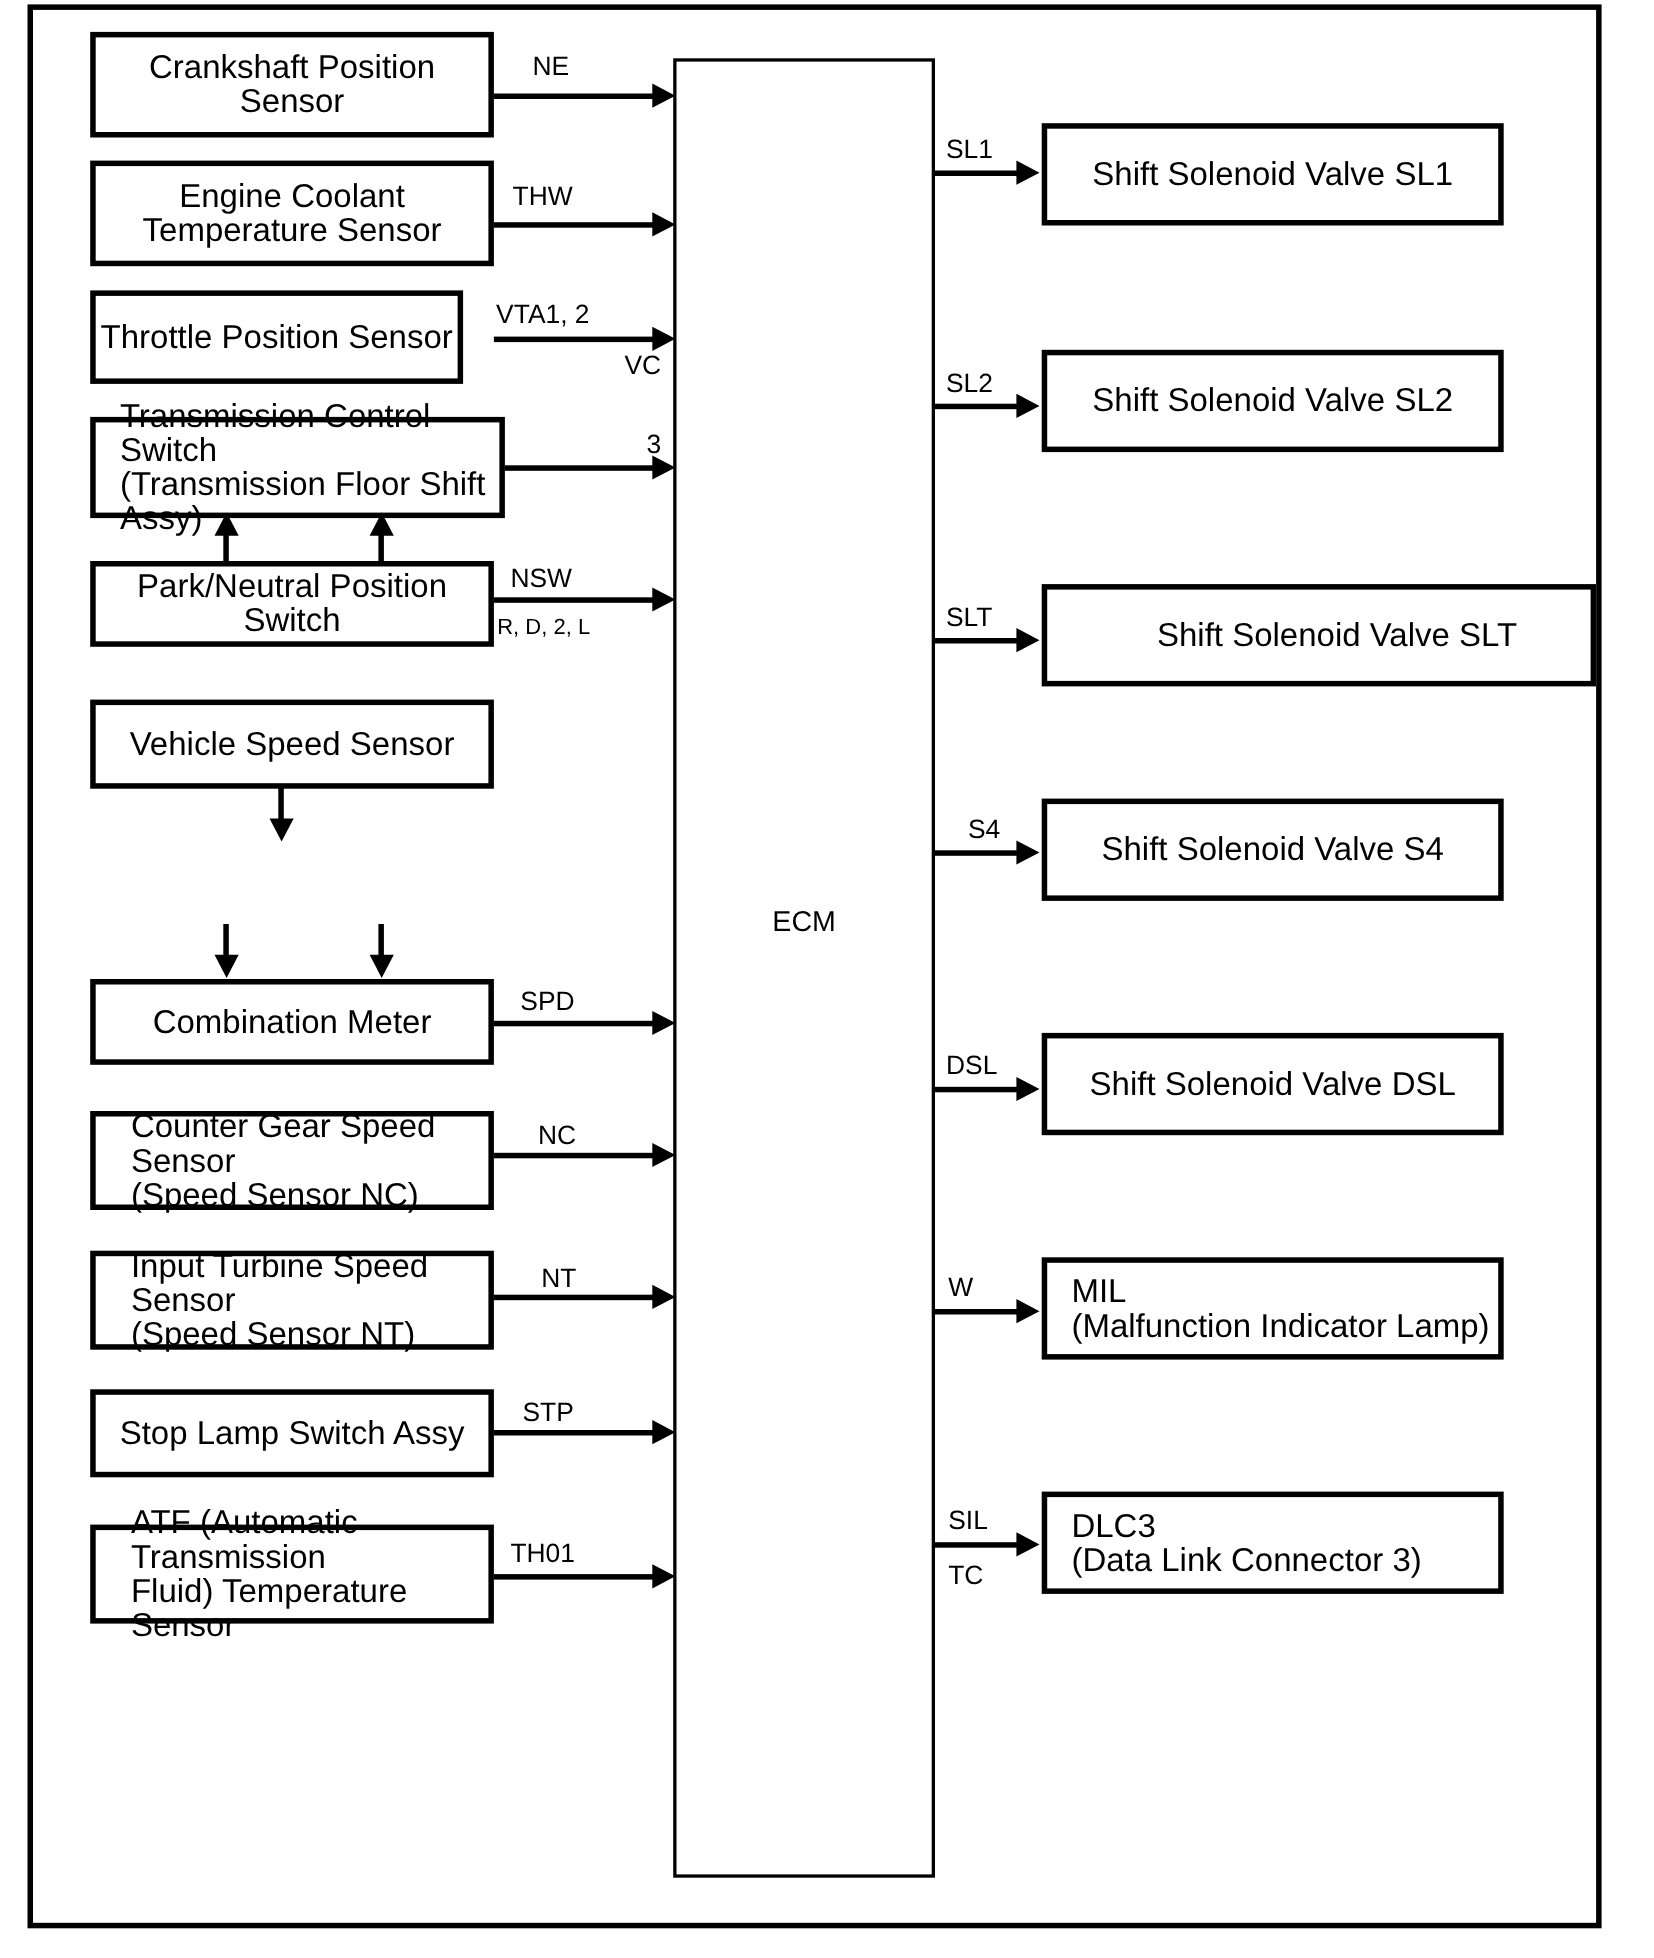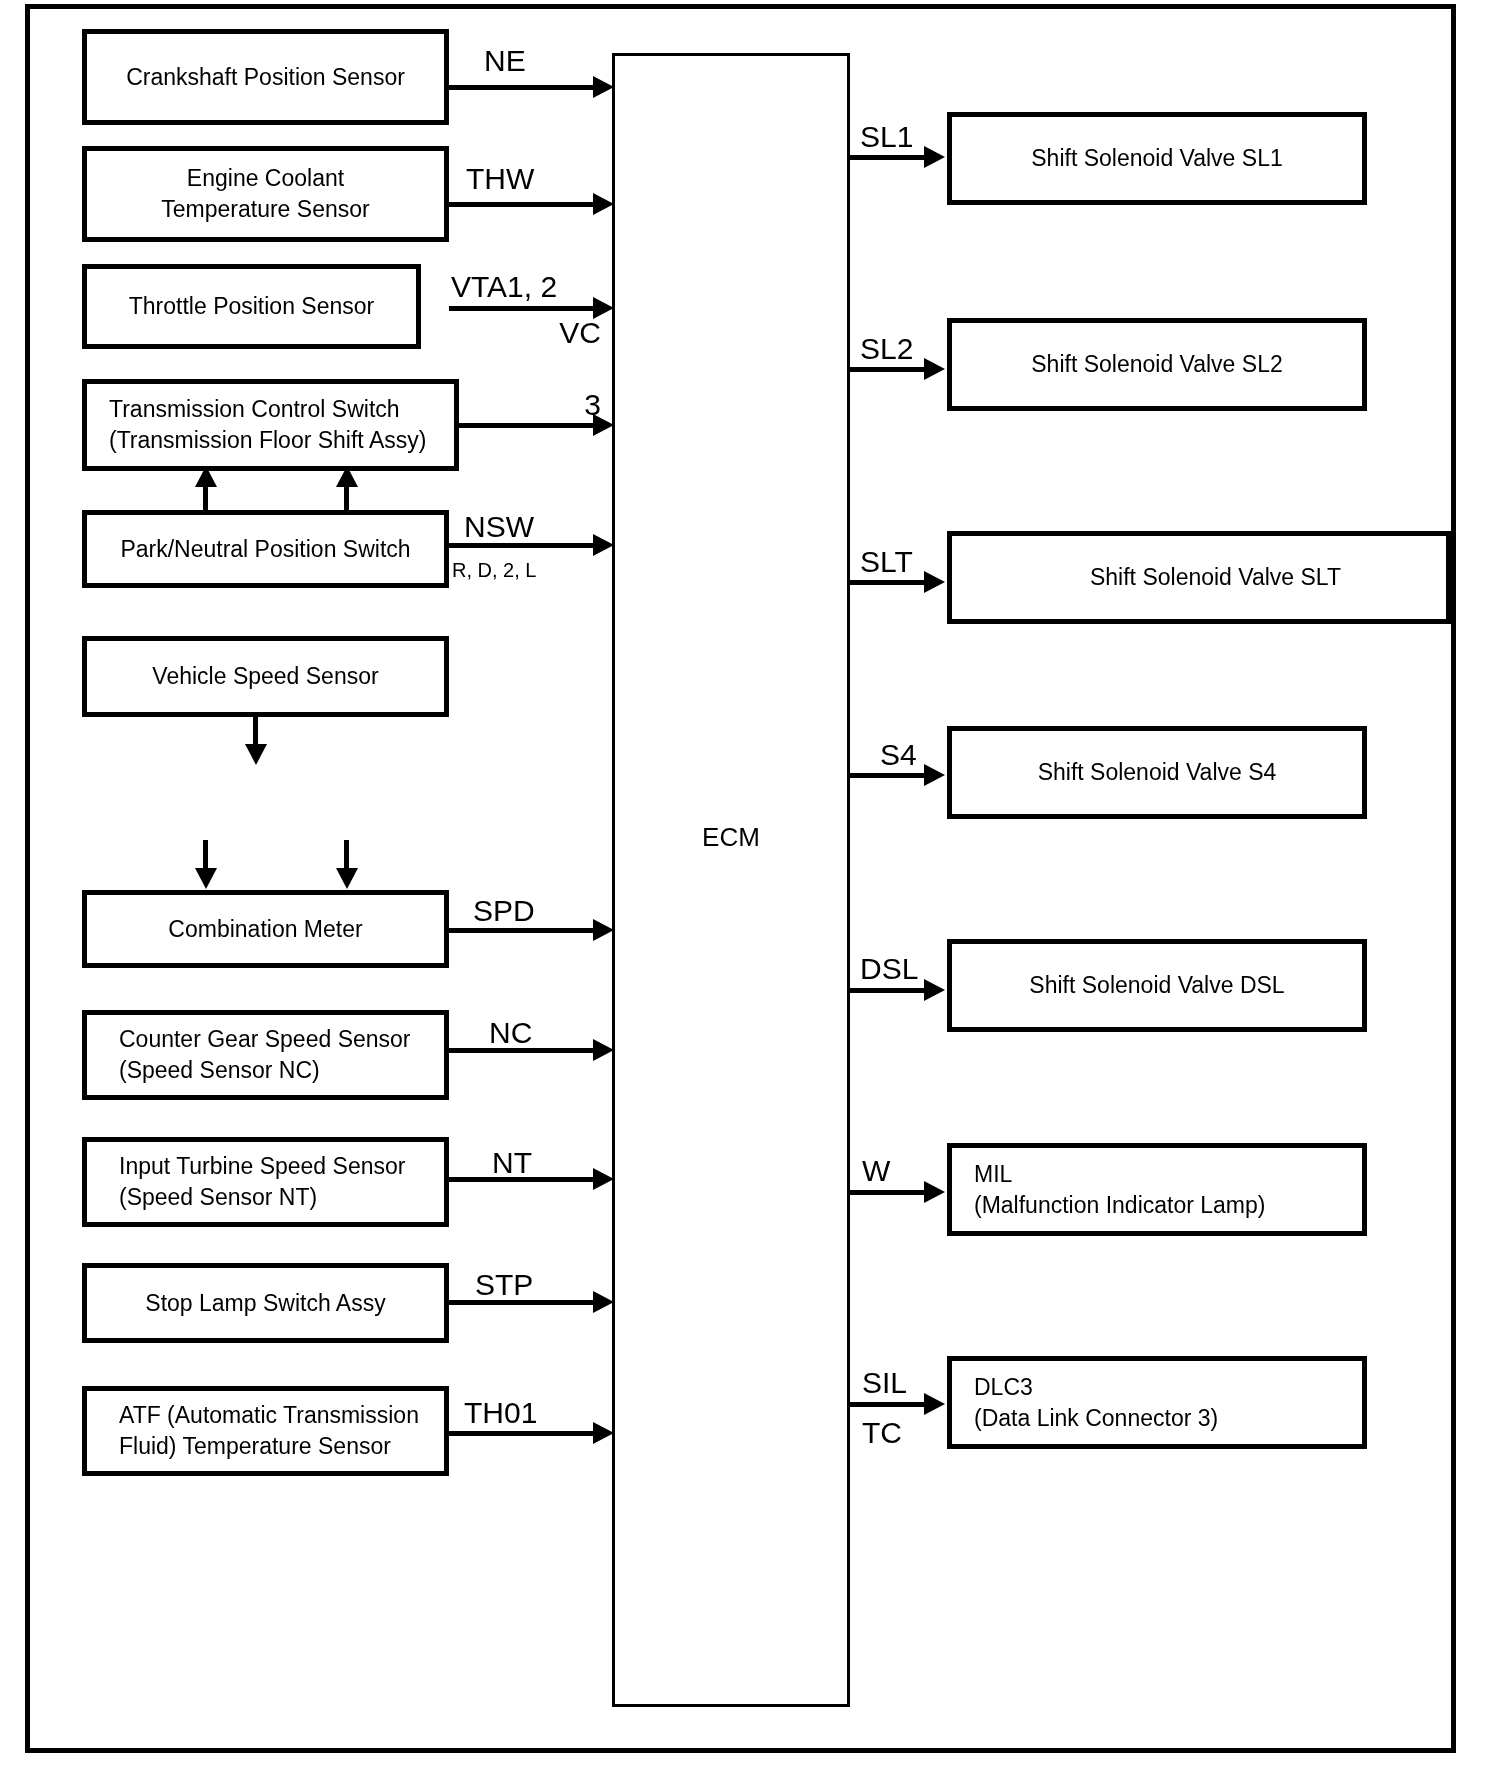--- a/index.html
+++ b/index.html
@@ -23,21 +23,21 @@
   .box{
     position:absolute;
     box-sizing:border-box;
     border:5px solid #000;
     background:#fff;
     display:flex;
     align-items:center;
     justify-content:center;
   }
   .box .txt{
-    font-size:23px;
+    font-size:30px;
     line-height:31px;
     white-space:pre-line;
     text-align:center;
   }
   .box.lalign{justify-content:flex-start;}
   .box.lalign .txt{text-align:left;padding-left:22px;}
   .box.lalign.p32 .txt{padding-left:32px;}
 
   
   #ecm{
@@ -85,21 +85,21 @@
   .arrow-u{
     position:absolute;
     width:0;height:0;
     border-left:11px solid transparent;
     border-right:11px solid transparent;
     border-bottom:21px solid #000;
   }
   
   .sig{
     position:absolute;
-    font-size:30px;
+    font-size:24px;
     line-height:26px;
     white-space:nowrap;
   }
   .sig.small{font-size:20px;line-height:20px;}
   .sig.ra{text-align:right;}
 </style>
 </head>
 <body>
 
 <div id="root">

